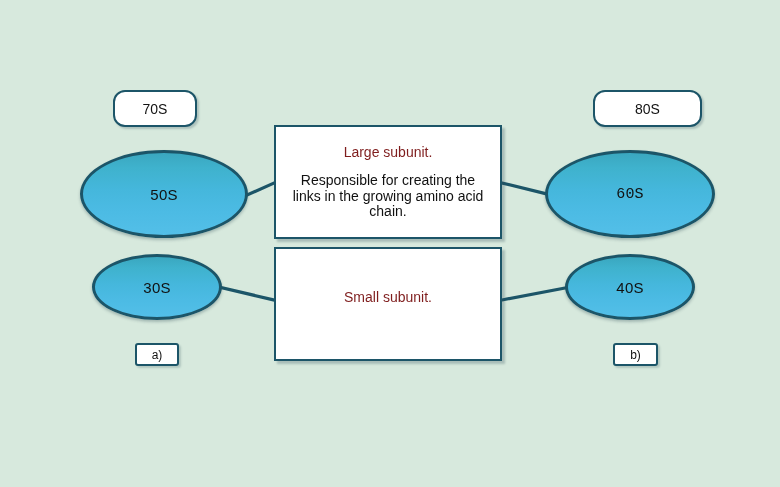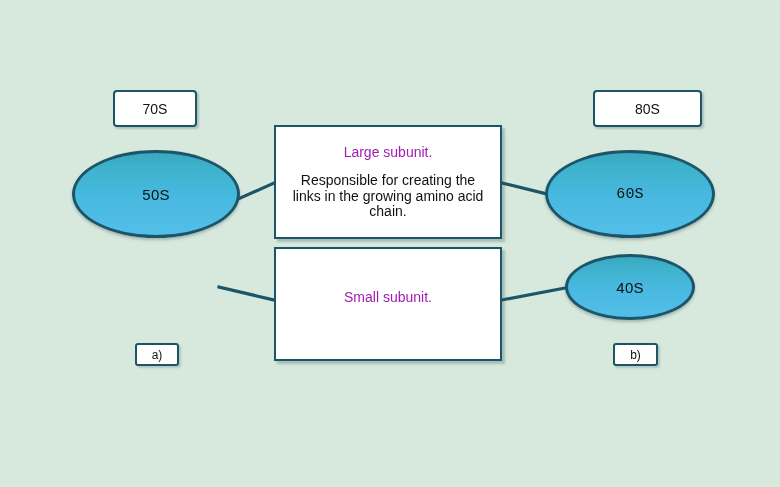--- a/index.html
+++ b/index.html
@@ -42,21 +42,21 @@
     justify-content: center;
   }
   .subunit .subunit-label {
     font-size: 15px;
     color: #111111;
     letter-spacing: 0.2px;
     line-height: 1;
     user-select: none;
   }
 
-  #ellipse-50s { left: 72px;  top: 150px; width: 168px; height: 88px; }
+  #ellipse-50s { left: 80px;  top: 150px; width: 168px; height: 88px; }
   #ellipse-30s { left: 92px;  top: 254px; width: 130px; height: 66px; }
   #ellipse-60s { left: 545px; top: 150px; width: 170px; height: 88px; font-family: Liberation Mono, monospace; }
   #ellipse-40s { left: 565px; top: 254px; width: 130px; height: 66px; }
 
   
   .desc-box {
     position: absolute;
     background: #ffffff;
     border: 2px solid #1c5568;
     box-sizing: border-box;
@@ -65,39 +65,39 @@
     flex-direction: column;
     align-items: center;
     justify-content: center;
     padding: 6px 10px;
   }
   #desc-large { left: 274px; top: 125px; width: 228px; height: 114px; }
   #desc-small { left: 274px; top: 247px; width: 228px; height: 114px; }
 
   .desc-title {
     font-size: 14px;
-    color: #a21caf;
+    color: #7f1d1d;
     text-align: center;
     margin-bottom: 13px;
     line-height: 1.15;
   }
   .desc-body {
     font-size: 14px;
     color: #111111;
     text-align: center;
     line-height: 1.12;
     max-width: 200px;
   }
 
   
   .name-tag {
     position: absolute;
     background: #ffffff;
     border: 2px solid #1c5568;
-    border-radius: 4px;
+    border-radius: 12px;
     box-sizing: border-box;
     box-shadow: 2px 2px 2px rgba(50,80,90,0.25);
     display: flex;
     align-items: center;
     justify-content: center;
   }
   .name-tag span {
     font-size: 14px;
     color: #111111;
     line-height: 1;
@@ -138,20 +138,23 @@
   </svg>
 
   <div class="name-tag" id="tag-70s">
     <span>70S</span>
   </div>
 
   <div class="subunit" id="ellipse-50s">
     <span class="subunit-label">50S</span>
   </div>
 
+  <div class="subunit" id="ellipse-30s">
+    <span class="subunit-label">30S</span>
+  </div>
 
   <div class="part-tag" id="tag-a">
     <span>a)</span>
   </div>
 
   <div class="desc-box" id="desc-large">
     <div class="desc-title">Large subunit.</div>
     <div class="desc-body">Responsible for creating the links in the growing amino acid chain.</div>
   </div>
 

